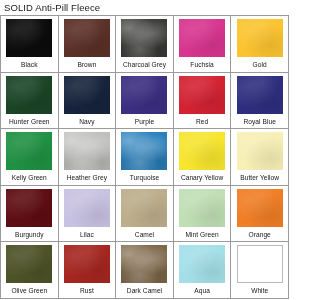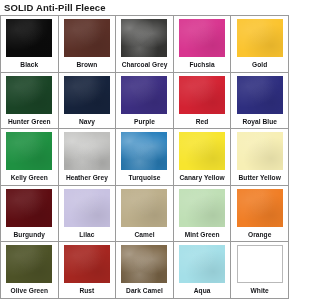--- a/index.html
+++ b/index.html
@@ -14,21 +14,20 @@
     font-family: "Liberation Sans", sans-serif;
     -webkit-font-smoothing: antialiased;
   }
 
   .page {
     position: relative;
     width: 289px;
     height: 228px;
     box-sizing: border-box;
     background: #ffffff;
-    font-weight: bold;
   }
 
   .title {
     font-size: 9.5px;
     color: #1b1b1b;
     line-height: 13px;
     padding: 1px 0 1px 4px;
     letter-spacing: 0.1px;
     white-space: nowrap;
   }

